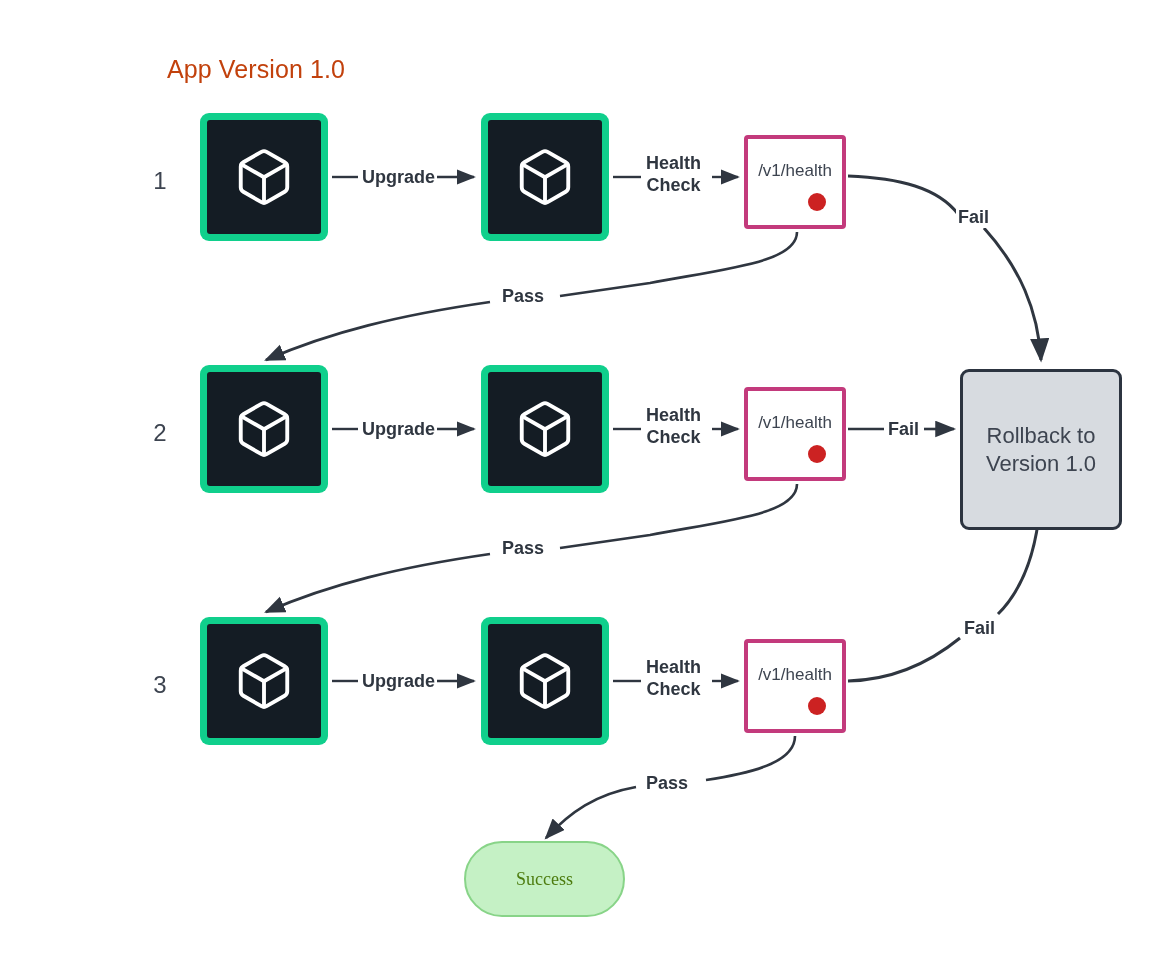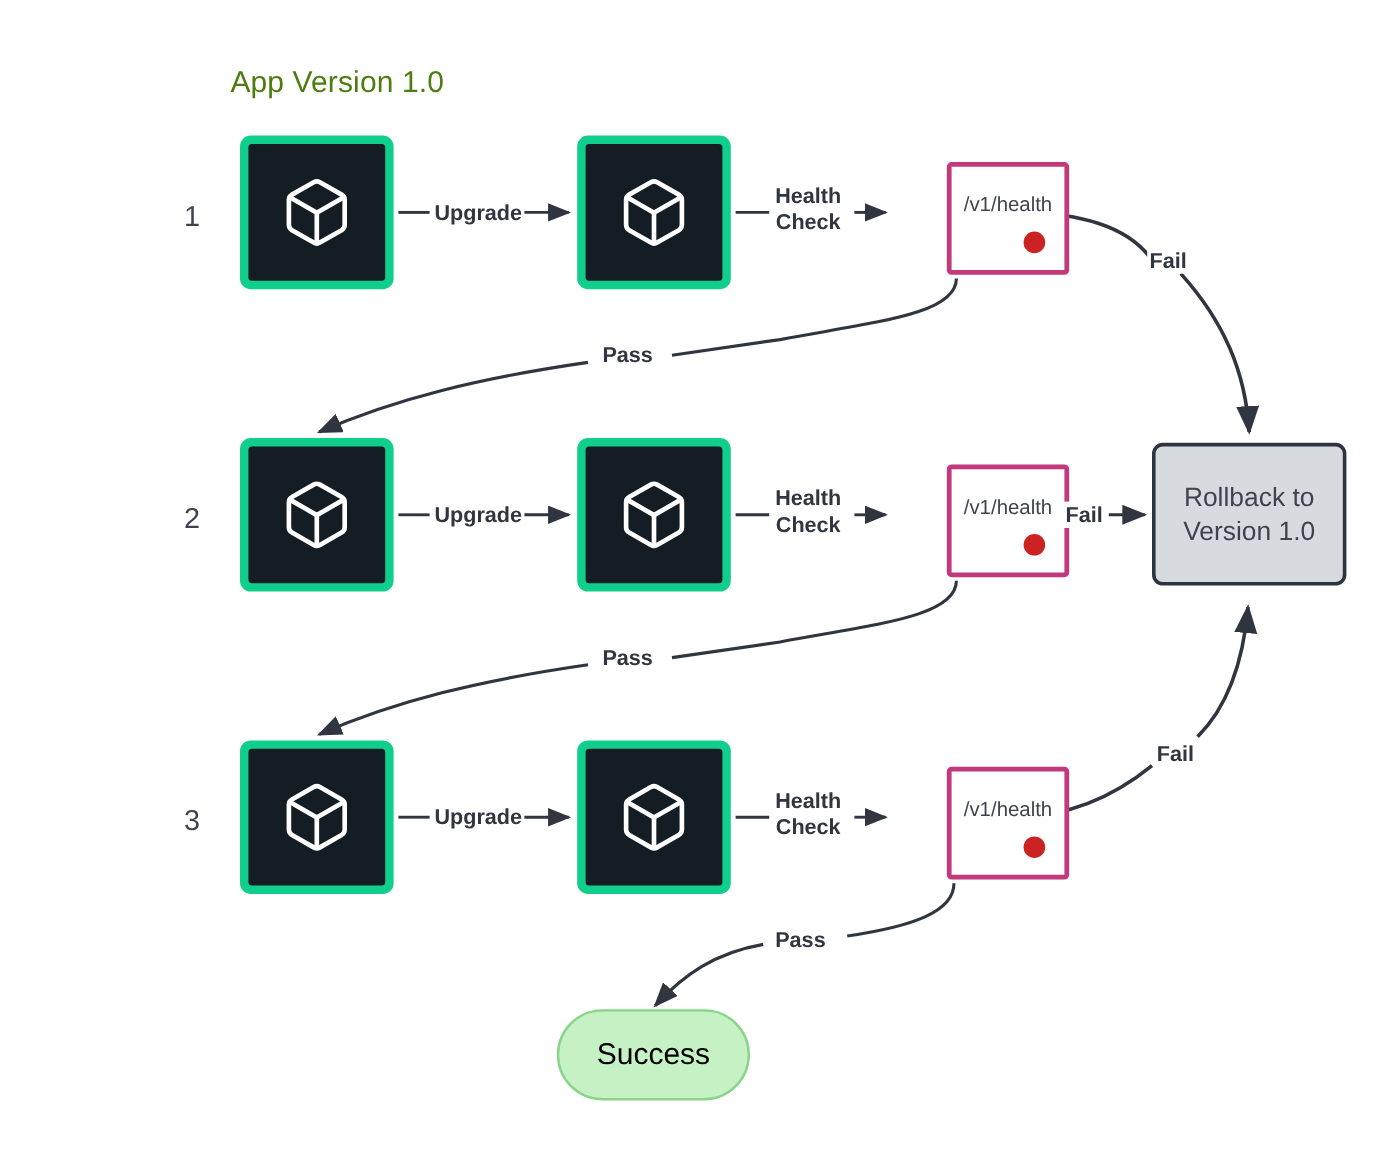--- a/index.html
+++ b/index.html
@@ -24,24 +24,23 @@
     left: 0;
     top: 0;
     width: 1160px;
     height: 960px;
     pointer-events: none;
   }
   
   .col-header {
     position: absolute;
     font-size: 25px;
-    color: #4d7c0f;
+    color: #c2410c;
     white-space: nowrap;
     letter-spacing: 0.1px;
-    margin-left: 25px;
   }
   
   .row-index {
     position: absolute;
     font-size: 24px;
     color: #3d4450;
     text-align: center;
     width: 30px;
   }
   
@@ -66,21 +65,20 @@
   .cube-icon svg { display: block; }
   
   .health-node {
     position: absolute;
     width: 102px;
     height: 94px;
     background: #ffffff;
     border: 4px solid #c33a7c;
     border-radius: 4px;
     box-sizing: border-box;
-    margin-left: 45px;
   }
   .health-label {
     position: absolute;
     left: 0;
     right: 0;
     top: 22px;
     text-align: center;
     font-size: 17px;
     color: #3d4450;
     white-space: nowrap;
@@ -91,21 +89,21 @@
     bottom: 14px;
     width: 18px;
     height: 18px;
     border-radius: 50%;
     background: #cc2222;
   }
   
   .rollback-node {
     position: absolute;
     width: 162px;
-    height: 119px;
+    height: 161px;
     background: #d7dbe0;
     border: 3px solid #2c3440;
     border-radius: 9px;
     box-sizing: border-box;
     display: flex;
     align-items: center;
     justify-content: center;
   }
   .rollback-text {
     font-size: 22px;
@@ -121,22 +119,23 @@
     height: 76px;
     background: #c5f1c5;
     border: 2px solid #88d488;
     border-radius: 38px;
     box-sizing: border-box;
     display: flex;
     align-items: center;
     justify-content: center;
   }
   .success-text {
-    font-size: 25px;
-    color: #000000;
+    font-size: 18px;
+    color: #4d7c0f;
+    font-family: Liberation Serif, serif;
   }
   
   .edge-label {
     position: absolute;
     font-size: 18px;
     font-weight: bold;
     color: #2f3640;
     background: #ffffff;
     white-space: pre-line;
     text-align: center;

